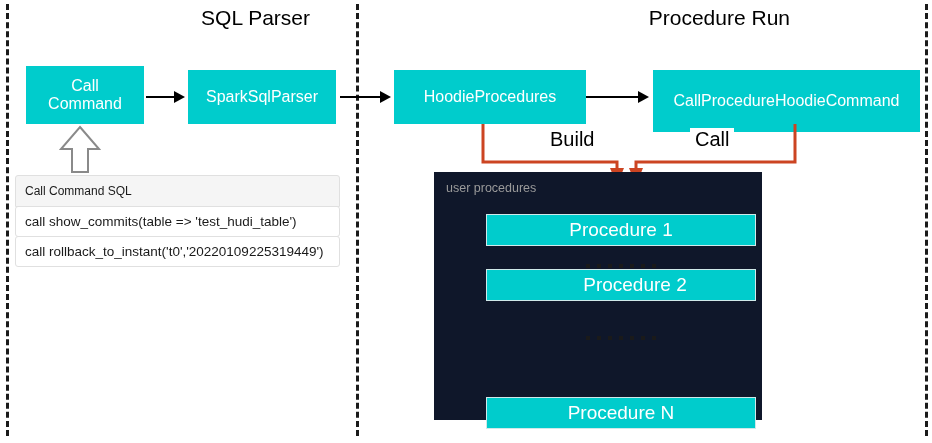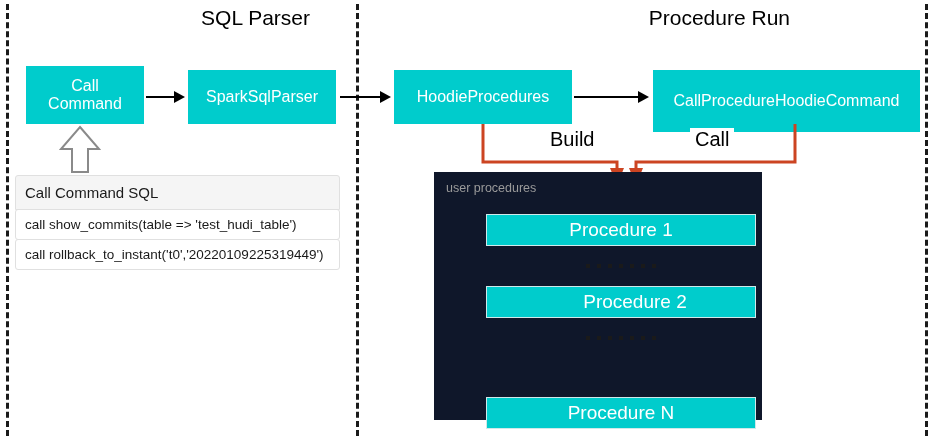--- a/index.html
+++ b/index.html
@@ -48,21 +48,21 @@
     align-items: center;
     justify-content: center;
     text-align: center;
     font-size: 16px;
     line-height: 1.15;
     box-sizing: border-box;
     padding: 0 4px;
   }
   .node-call-command   { left: 26px;  top: 66px;  width: 118px; height: 58px; }
   .node-spark-parser   { left: 188px; top: 70px;  width: 148px; height: 54px; }
-  .node-hoodie-proc    { left: 394px; top: 70px;  width: 178px; height: 54px; }
+  .node-hoodie-proc    { left: 394px; top: 70px;  width: 192px; height: 54px; }
   .node-call-proc-cmd  { left: 653px; top: 70px;  width: 267px; height: 62px; }
 
   
   .arrow-line {
     position: absolute;
     height: 0;
     border-top: 2px solid #000000;
   }
   .arrow-head {
     position: absolute;
@@ -102,21 +102,21 @@
     border-radius: 3px;
     font-size: 13.5px;
     color: #1a1a1a;
     padding: 7px 9px;
     background: #ffffff;
     white-space: nowrap;
     overflow: hidden;
   }
   .sql-row.header {
     background: #f5f5f5;
-    font-size: 15px;
+    font-size: 12px;
     padding: 8px 9px;
     border-radius: 3px 3px 0 0;
   }
   .sql-row + .sql-row { margin-top: -1px; }
 
   
   .orange-group { position: absolute; left: 0; top: 0; width: 932px; height: 443px; pointer-events: none; }
 
   .conn-label {
     position: absolute;
@@ -153,21 +153,21 @@
     background: #00CCCC;
     border: 1px solid #cfe9e9;
     box-sizing: border-box;
     color: #ffffff;
     font-size: 19px;
     display: flex;
     align-items: center;
     justify-content: center;
   }
   .proc-1 { top: 42px; }
-  .proc-2 { top: 114px; padding-left: 28px; }
+  .proc-2 { top: 97px; padding-left: 28px; }
   .proc-n { top: 186px; margin-top: 39px; }
 
   .proc-dots {
     position: absolute;
     left: 52px;
     width: 270px;
     height: 40px;
     display: flex;
     align-items: center;
     justify-content: center;

